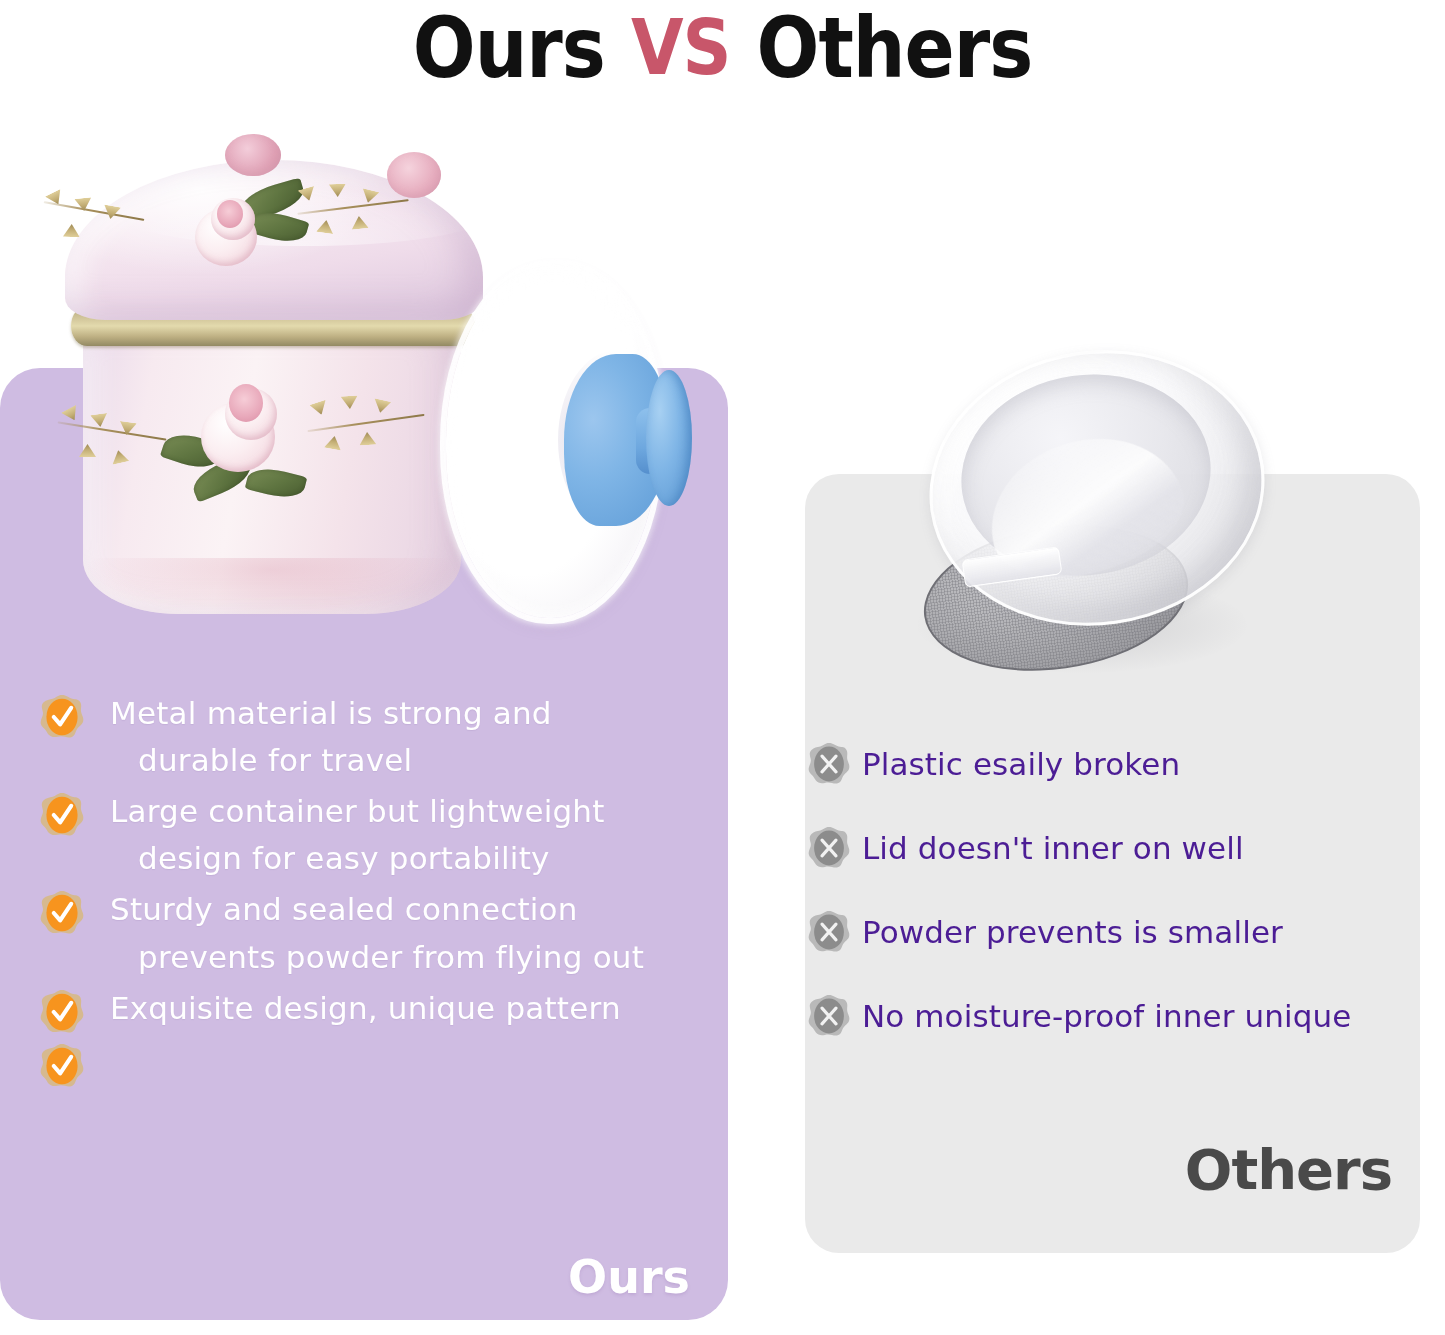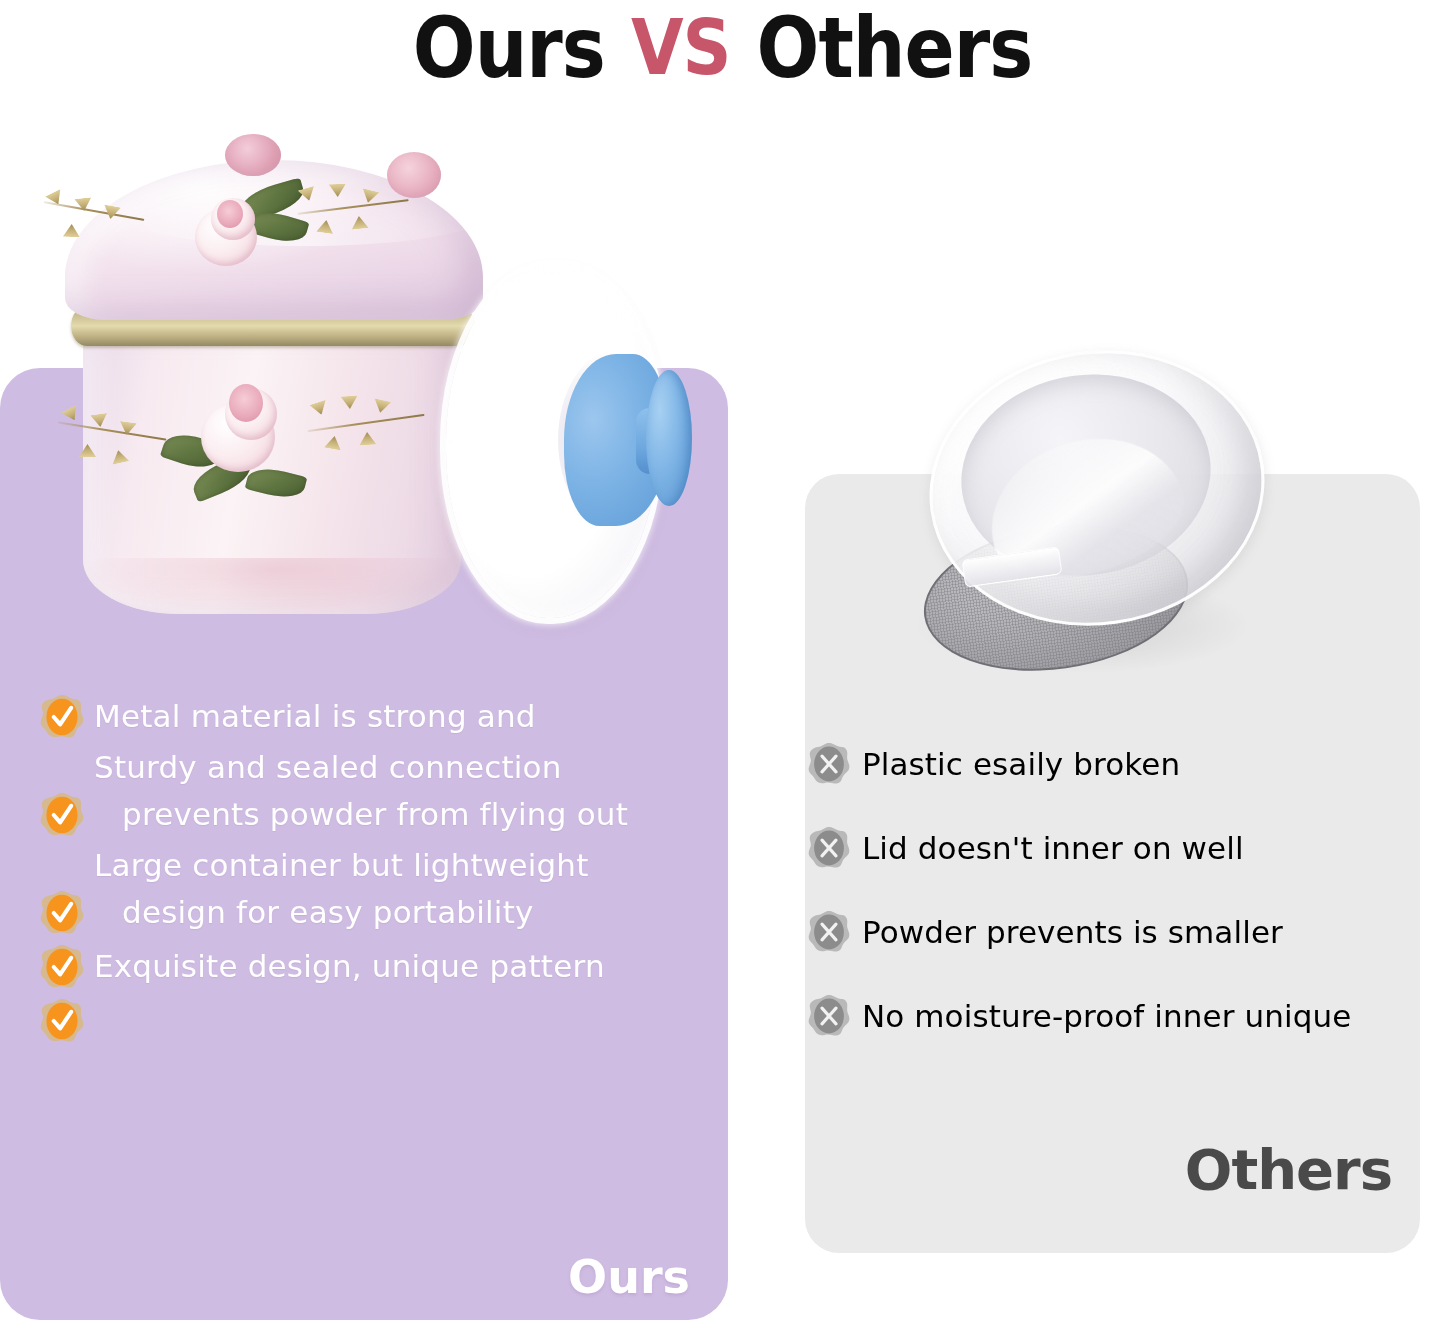--- a/index.html
+++ b/index.html
@@ -36,37 +36,37 @@
   .panel-others{
     position:absolute;left:805px;top:474px;width:615px;height:779px;
     background:#eaeaea;border-radius:34px;
   }
 
   
   .list-ours{
     position:absolute;left:40px;top:690px;width:670px;
   }
   .li{
-    display:flex;align-items:flex-end;gap:10px;margin-bottom:4px;
+    display:flex;align-items:flex-start;gap:26px;margin-bottom:4px;
   }
   .li .badge{flex:0 0 auto;margin-top:4px;}
   .li-text-ours{
     color:#ffffff;font-size:31px;line-height:1.52;
     font-family:"DejaVu Sans", sans-serif;font-weight:400;
     text-shadow:0 1px 1px rgba(150,120,180,.18);
     letter-spacing:.2px;
   }
   .li-text-ours .l2{display:block;text-indent:28px;}
 
   .list-others{
     position:absolute;left:808px;top:742px;width:600px;
   }
   .li-o{display:flex;align-items:center;gap:12px;margin-bottom:40px;}
   .li-text-others{
-    color:#000000;font-size:31px;line-height:1.3;
+    color:#4c1d95;font-size:31px;line-height:1.3;
     font-family:"DejaVu Sans", sans-serif;font-weight:400;
     letter-spacing:.1px;white-space:nowrap;
   }
 
   
   .label-ours{
     position:absolute;left:0;top:1250px;width:690px;text-align:right;
     font-family:"DejaVu Sans", sans-serif;font-weight:700;font-size:46px;
     color:#ffffff;letter-spacing:0px;
     text-shadow:0 2px 3px rgba(150,120,180,.25);
@@ -319,48 +319,49 @@
   <div class="li">
     <span class="badge">
       <svg viewBox="0 0 48 50" width="44" height="46">
         <path d="M24 1 C29 1 31 4 35 5 C39 6 42 5 44 9 C46 13 44 16 45 20 C46 24 48 26 47 30 C46 34 42 35 40 39 C38 43 38 46 34 47 C30 48 27 46 23 46 C19 46 16 48 12 46 C8 44 8 41 5 38 C2 35 0 33 1 29 C2 25 4 23 3 19 C2 15 1 12 4 9 C7 6 10 6 14 5 C18 4 19 1 24 1 Z" fill="#d6b98f"></path>
         <ellipse cx="24" cy="25" rx="17" ry="20" fill="#f7941e"></ellipse>
         <path d="M15 25 L22 33 L34 15" fill="none" stroke="#ffffff" stroke-width="4.5" stroke-linecap="round" stroke-linejoin="round"></path>
       </svg>
     </span>
     <span class="li-text-ours">
       <span>Metal material is strong and</span>
+      <span class="l2">durable for travel</span>
     </span>
   </div>
 
   <div class="li">
     <span class="badge">
       <svg viewBox="0 0 48 50" width="44" height="46">
         <path d="M24 1 C29 1 31 4 35 5 C39 6 42 5 44 9 C46 13 44 16 45 20 C46 24 48 26 47 30 C46 34 42 35 40 39 C38 43 38 46 34 47 C30 48 27 46 23 46 C19 46 16 48 12 46 C8 44 8 41 5 38 C2 35 0 33 1 29 C2 25 4 23 3 19 C2 15 1 12 4 9 C7 6 10 6 14 5 C18 4 19 1 24 1 Z" fill="#d6b98f"></path>
         <ellipse cx="24" cy="25" rx="17" ry="20" fill="#f7941e"></ellipse>
         <path d="M15 25 L22 33 L34 15" fill="none" stroke="#ffffff" stroke-width="4.5" stroke-linecap="round" stroke-linejoin="round"></path>
       </svg>
     </span>
     <span class="li-text-ours">
-      <span>Sturdy and sealed connection</span>
-      <span class="l2">prevents powder from flying out</span>
+      <span>Large container but lightweight</span>
+      <span class="l2">design for easy portability</span>
     </span>
   </div>
 
   <div class="li">
     <span class="badge">
       <svg viewBox="0 0 48 50" width="44" height="46">
         <path d="M24 1 C29 1 31 4 35 5 C39 6 42 5 44 9 C46 13 44 16 45 20 C46 24 48 26 47 30 C46 34 42 35 40 39 C38 43 38 46 34 47 C30 48 27 46 23 46 C19 46 16 48 12 46 C8 44 8 41 5 38 C2 35 0 33 1 29 C2 25 4 23 3 19 C2 15 1 12 4 9 C7 6 10 6 14 5 C18 4 19 1 24 1 Z" fill="#d6b98f"></path>
         <ellipse cx="24" cy="25" rx="17" ry="20" fill="#f7941e"></ellipse>
         <path d="M15 25 L22 33 L34 15" fill="none" stroke="#ffffff" stroke-width="4.5" stroke-linecap="round" stroke-linejoin="round"></path>
       </svg>
     </span>
     <span class="li-text-ours">
-      <span>Large container but lightweight</span>
-      <span class="l2">design for easy portability</span>
+      <span>Sturdy and sealed connection</span>
+      <span class="l2">prevents powder from flying out</span>
     </span>
   </div>
 
   <div class="li">
     <span class="badge">
       <svg viewBox="0 0 48 50" width="44" height="46">
         <path d="M24 1 C29 1 31 4 35 5 C39 6 42 5 44 9 C46 13 44 16 45 20 C46 24 48 26 47 30 C46 34 42 35 40 39 C38 43 38 46 34 47 C30 48 27 46 23 46 C19 46 16 48 12 46 C8 44 8 41 5 38 C2 35 0 33 1 29 C2 25 4 23 3 19 C2 15 1 12 4 9 C7 6 10 6 14 5 C18 4 19 1 24 1 Z" fill="#d6b98f"></path>
         <ellipse cx="24" cy="25" rx="17" ry="20" fill="#f7941e"></ellipse>
         <path d="M15 25 L22 33 L34 15" fill="none" stroke="#ffffff" stroke-width="4.5" stroke-linecap="round" stroke-linejoin="round"></path>
       </svg>

